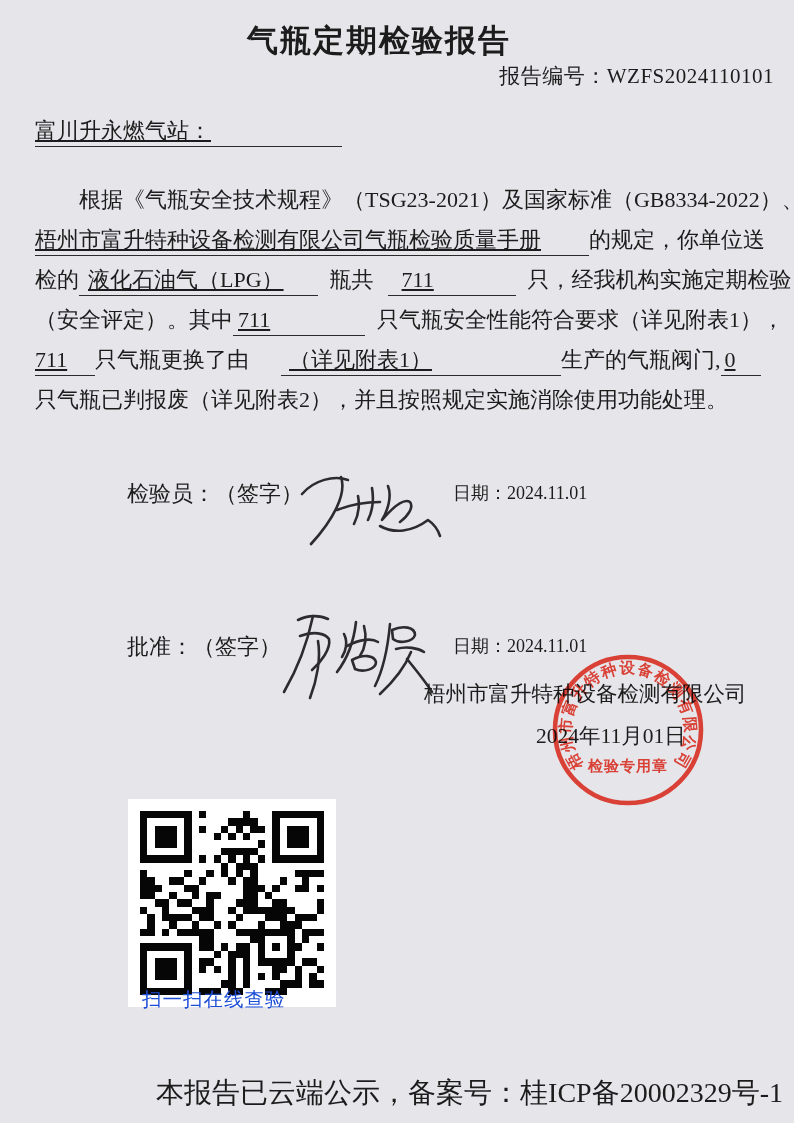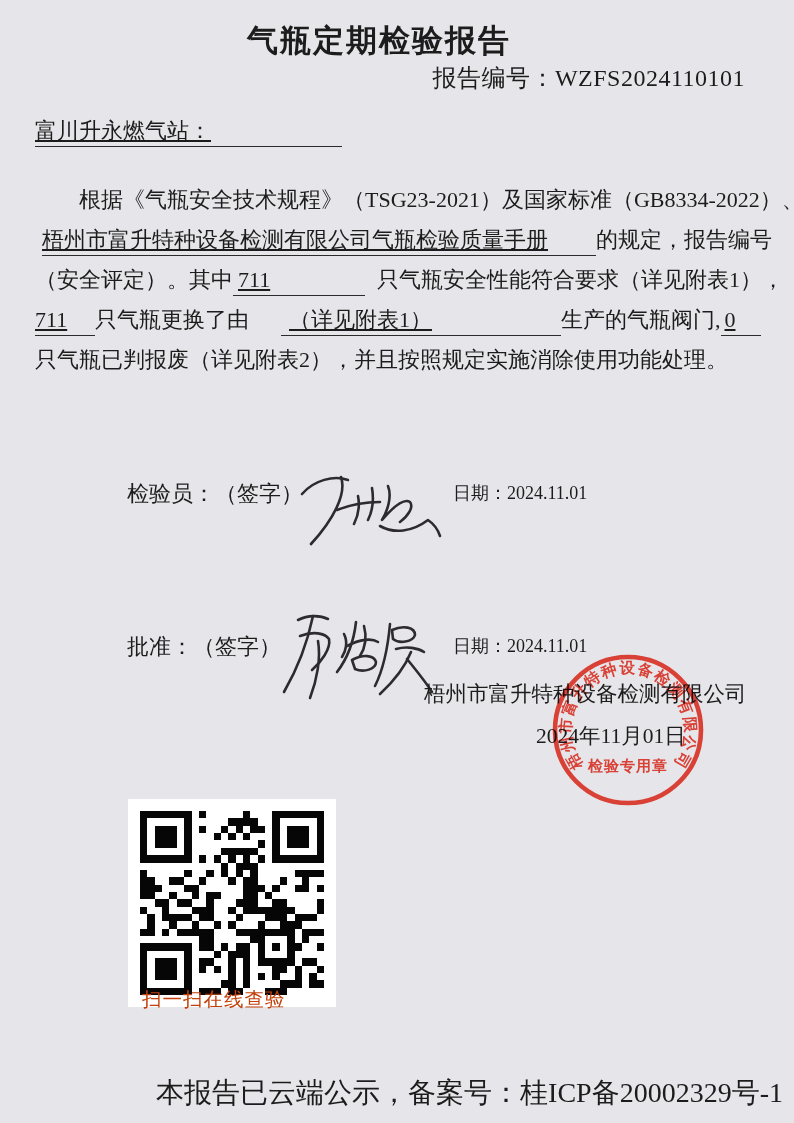--- a/index.html
+++ b/index.html
@@ -7,66 +7,67 @@
     position:relative;width:794px;height:1123px;margin:0 auto;
     background:#e6e6ea;overflow:hidden;
     font-family:"Liberation Serif","DejaVu Serif",serif;
     color:#1c1c1c;
   }
   .title{
     position:absolute;top:20px;left:0;width:794px;padding-right:36px;box-sizing:border-box;
     text-align:center;font-size:31px;font-weight:bold;letter-spacing:2px;
   }
   .report-no{
-    position:absolute;top:62px;right:49px;font-size:24px;letter-spacing:.5px;
+    position:absolute;top:62px;right:20px;font-size:21px;letter-spacing:.5px;
   }
   .addressee{position:absolute;top:117px;left:35px;font-size:22px;}
   .addressee .fill{min-width:307px;}
   .para{position:absolute;top:180px;left:35px;width:731px;font-size:22px;}
   .pline{height:40px;line-height:40px;white-space:nowrap;}
   .indent{padding-left:44px;}
   .fill{
     display:inline-block;border-bottom:1.5px solid #2b2b2b;
     line-height:1.3;white-space:pre;vertical-align:baseline;box-sizing:border-box;text-decoration:underline;
   }
-  .f-l2{padding-right:48px;margin-left:7px;}
+  .f-l2{padding-right:48px;}
   .f-l3a{padding-left:9px;padding-right:34px;}
   .f-l3b{min-width:128px;padding-left:14px;margin-left:14px;}
   .m14{margin-left:12px;}
   .f-l4{min-width:132px;padding-left:5px;}
   .f-l5a{min-width:60px;padding-right:6px;}
   .f-l5b{min-width:280px;padding-left:8px;margin-left:32px;}
   .f-l5c{min-width:40px;padding-left:4px;}
   .sign-label{position:absolute;font-size:22px;}
   .sign-date{position:absolute;font-size:18px;}
   .sig-svg{position:absolute;}
   .sig-svg path{fill:none;stroke:#2e2b2f;stroke-width:2.6;stroke-linecap:round;stroke-linejoin:round;}
   .company{position:absolute;top:679px;left:424px;font-size:21.5px;}
   .date-cn{position:absolute;top:721px;left:536px;font-size:21.5px;}
   .stamp{position:absolute;top:651px;left:549px;width:158px;height:158px;mix-blend-mode:multiply;opacity:.93;}
   .qr-box{position:absolute;top:799px;left:128px;width:208px;height:208px;background:#ffffff;}
   .qr-grid{position:absolute;top:12px;left:12px;width:184px;height:184px;display:grid;}
   .qr-grid div{width:100%;height:100%;}
   .qr-grid .on{background:#060606;}
-  .qr-caption{position:absolute;top:986px;left:142px;font-size:19.5px;color:#c2410c;letter-spacing:1px;}
+  .qr-caption{position:absolute;top:986px;left:142px;font-size:19.5px;color:#1d4ed8;letter-spacing:1px;}
   .footer{position:absolute;top:1074px;right:11px;font-size:28px;}
 </style>
 </head>
 <body>
 
 <div class="page">
 
   <div class="title">气瓶定期检验报告</div>
   <div class="report-no">报告编号：WZFS2024110101</div>
 
   <div class="addressee"><span class="fill">富川升永燃气站：</span></div>
 
   <div class="para">
     <div class="pline indent"><span>根据《气瓶安全技术规程》（TSG23-2021）及国家标准（GB8334-2022）、</span></div>
-    <div class="pline"><span class="fill f-l2">梧州市富升特种设备检测有限公司气瓶检验质量手册</span><span>的规定，报告编号</span></div>
+    <div class="pline"><span class="fill f-l2">梧州市富升特种设备检测有限公司气瓶检验质量手册</span><span>的规定，你单位送</span></div>
+    <div class="pline"><span>检的</span><span class="fill f-l3a">液化石油气（LPG）</span><span class="m14">瓶共</span><span class="fill f-l3b">711</span><span class="m14">只，经我机构实施定期检验</span></div>
     <div class="pline"><span>（安全评定）。其中</span><span class="fill f-l4">711</span><span class="m14">只气瓶安全性能符合要求（详见附表1），</span></div>
     <div class="pline"><span class="fill f-l5a">711</span><span>只气瓶更换了由</span><span class="fill f-l5b">（详见附表1）</span><span>生产的气瓶阀门,</span><span class="fill f-l5c">0</span></div>
     <div class="pline"><span>只气瓶已判报废（详见附表2），并且按照规定实施消除使用功能处理。</span></div>
   </div>
 
   <div class="sign-label" style="top:479px;left:127px;">检验员：（签字）</div>
   <svg class="sig-svg" style="top:462px;left:288px;" width="158" height="92" viewBox="0 0 158 92">
     <path d="M14,32 C26,18 46,13 60,18"></path>
     <path d="M53,15 C59,32 45,58 23,82"></path>
     <path d="M49,48 C64,42 80,40 92,40"></path>

